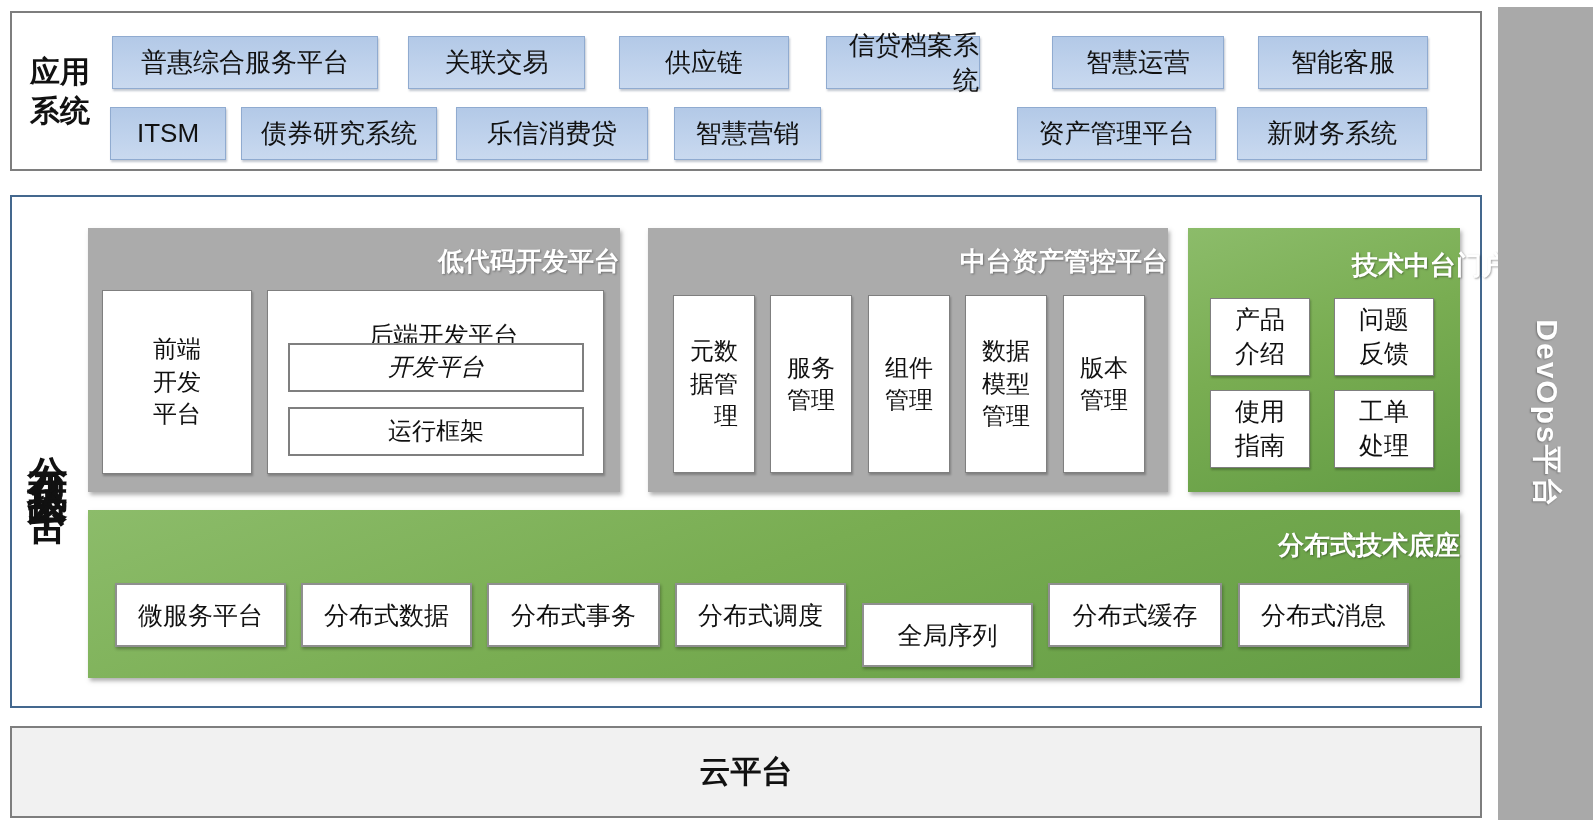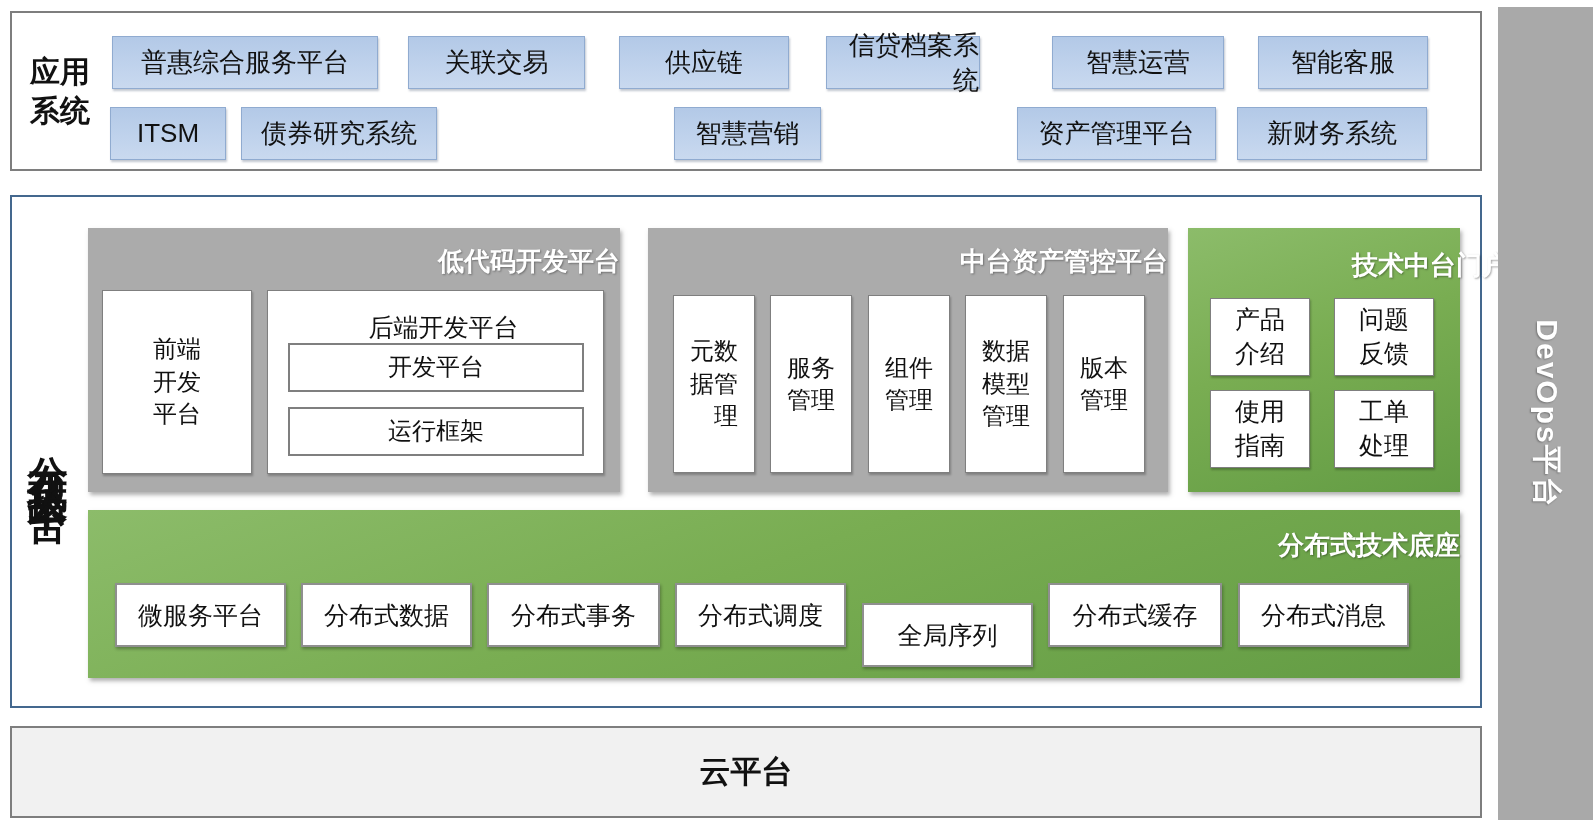--- a/index.html
+++ b/index.html
@@ -30,21 +30,21 @@
     font-size:40px;font-weight:600;letter-spacing:8px;line-height:1.1;
   }
   .gray-panel{background:#ababab;box-shadow:2px 3px 4px rgba(100,100,100,.5);}
   .green-panel{background:linear-gradient(160deg,#8cbc6a 0%,#79ad52 45%,#639c44 100%);box-shadow:2px 3px 4px rgba(100,100,100,.5);}
   .panel-title{width:100%;text-align:right;font-size:26px;font-weight:bold;color:#fff;text-shadow:1px 1px 2px rgba(0,0,0,.35);}
   .white-box{background:#fff;border:1px solid #7f7f7f;box-shadow:1px 2px 2px rgba(0,0,0,.25);font-size:24px;line-height:1.35;}
   .lowcode{left:76px;top:31px;width:532px;height:264px;}
   .asset{left:636px;top:31px;width:520px;height:264px;}
   .portal{left:1176px;top:31px;width:272px;height:264px;}
   .band{left:76px;top:313px;width:1372px;height:168px;}
-  .backend-title{width:100%;text-align:center;font-size:25px;margin-top:20px;padding-left:16px;}
+  .backend-title{width:100%;text-align:center;font-size:25px;margin-top:28px;padding-left:16px;}
   .inner-box{left:20px;width:296px;height:49px;background:#fff;border:2px solid #7f7f7f;font-size:24px;}
   .band-item{top:73px;height:64px;background:#fff;border:2px solid #8f8f8f;box-shadow:1px 2px 3px rgba(0,0,0,.3);font-size:25px;}
   .portal-item{width:100px;height:78px;font-size:25px;}
 
   
   .sec-cloud{left:10px;top:726px;width:1472px;height:92px;background:#f1f1f1;border:2px solid #7e7e7e;font-size:31px;font-weight:bold;}
 
   
   .devops-bar{left:1498px;top:7px;width:95px;height:813px;background:#a9a9a9;}
   .devops-text{
@@ -64,36 +64,37 @@
 
     <div class="abs app-box flexc row1" style="left:100px;width:266px;">普惠综合服务平台</div>
     <div class="abs app-box flexc row1" style="left:396px;width:177px;">关联交易</div>
     <div class="abs app-box flexc row1" style="left:607px;width:170px;">供应链</div>
     <div class="abs app-box flexc row1" style="left:814px;width:154px;">信贷档案系统</div>
     <div class="abs app-box flexc row1" style="left:1040px;width:172px;">智慧运营</div>
     <div class="abs app-box flexc row1" style="left:1246px;width:170px;">智能客服</div>
 
     <div class="abs app-box flexc row2" style="left:98px;width:116px;">ITSM</div>
     <div class="abs app-box flexc row2" style="left:229px;width:196px;">债券研究系统</div>
+    <div class="abs app-box flexc row2" style="left:444px;width:192px;">乐信消费贷</div>
     <div class="abs app-box flexc row2" style="left:662px;width:147px;">智慧营销</div>
     <div class="abs app-box flexc row2" style="left:1005px;width:199px;">资产管理平台</div>
     <div class="abs app-box flexc row2" style="left:1225px;width:190px;">新财务系统</div>
   </div>
 
   <div class="abs sec-mid">
     <div class="abs v-label">分布式技术中台</div>
 
     <div class="abs gray-panel lowcode">
       <div class="abs panel-title" style="top:16px;">低代码开发平台</div>
       <div class="abs white-box flexc pre" style="left:14px;top:62px;width:150px;height:184px;">前端
 开发
 平台</div>
       <div class="abs white-box" style="left:179px;top:62px;width:337px;height:184px;">
         <div class="abs backend-title">后端开发平台</div>
-        <div class="abs inner-box flexc" style="top:52px;">开发平台</div>
+        <div class="abs inner-box flexc" style="top:52px;font-style:italic;">开发平台</div>
         <div class="abs inner-box flexc" style="top:116px;">运行框架</div>
       </div>
     </div>
 
     <div class="abs gray-panel asset">
       <div class="abs panel-title" style="top:16px;">中台资产管控平台</div>
       <div class="abs white-box flexc pre" style="left:25px;top:67px;width:82px;height:178px;">元数
 据管
 理</div>
       <div class="abs white-box flexc pre" style="left:122px;top:67px;width:82px;height:178px;">服务

